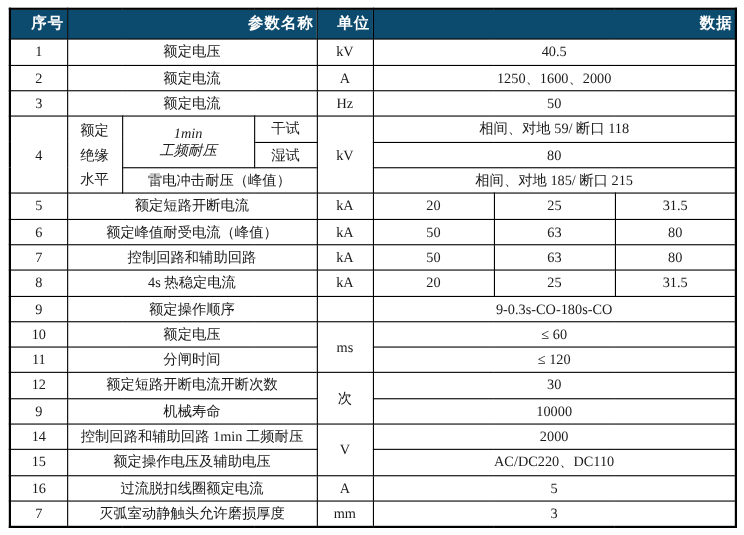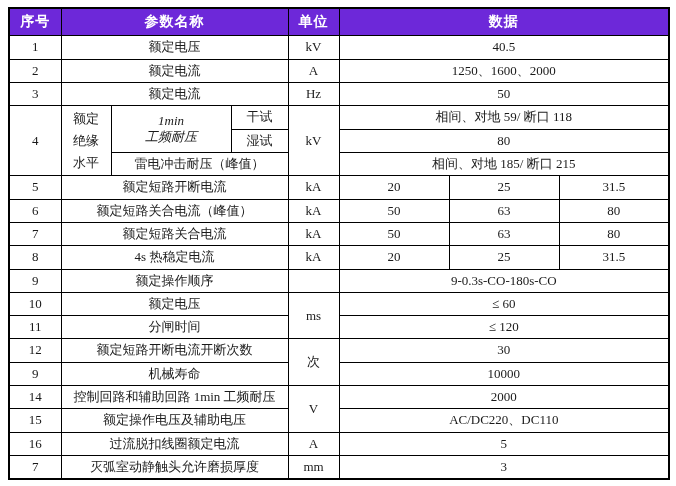--- a/index.html
+++ b/index.html
@@ -18,26 +18,27 @@
   td,th{
     border:1px solid #000;
     text-align:center;
     vertical-align:middle;
     font-size:13px;
     padding:0 2px;
     overflow:hidden;
     line-height:1.25;
   }
   tr.hdr th{
-    background:#6d28d9;
+    background:#0c4a6e;
     color:#ffffff;
     font-size:14px;
     font-weight:600;
     height:26px;
     letter-spacing:1px;
+    text-align:right;
   }
   tr{height:23px;}
   .two-line div{line-height:16px;font-style:italic;}
   .v-stack div{line-height:22px;font-family:Liberation Serif, serif;}
 </style>
 </head>
 <body>
 
 <div class="table-wrap">
 <table>
@@ -111,30 +112,30 @@
     <td>5</td>
     <td colspan="3">额定短路开断电流</td>
     <td>kA</td>
     <td>20</td>
     <td>25</td>
     <td>31.5</td>
   </tr>
 
   <tr>
     <td>6</td>
-    <td colspan="3">额定短路关合电流（峰值）</td>
+    <td colspan="3">额定峰值耐受电流（峰值）</td>
     <td>kA</td>
     <td>50</td>
     <td>63</td>
     <td>80</td>
   </tr>
 
   <tr>
     <td>7</td>
-    <td colspan="3">额定短路关合电流</td>
+    <td colspan="3">控制回路和辅助回路</td>
     <td>kA</td>
     <td>50</td>
     <td>63</td>
     <td>80</td>
   </tr>
 
   <tr>
     <td>8</td>
     <td colspan="3">4s 热稳定电流</td>
     <td>kA</td>

